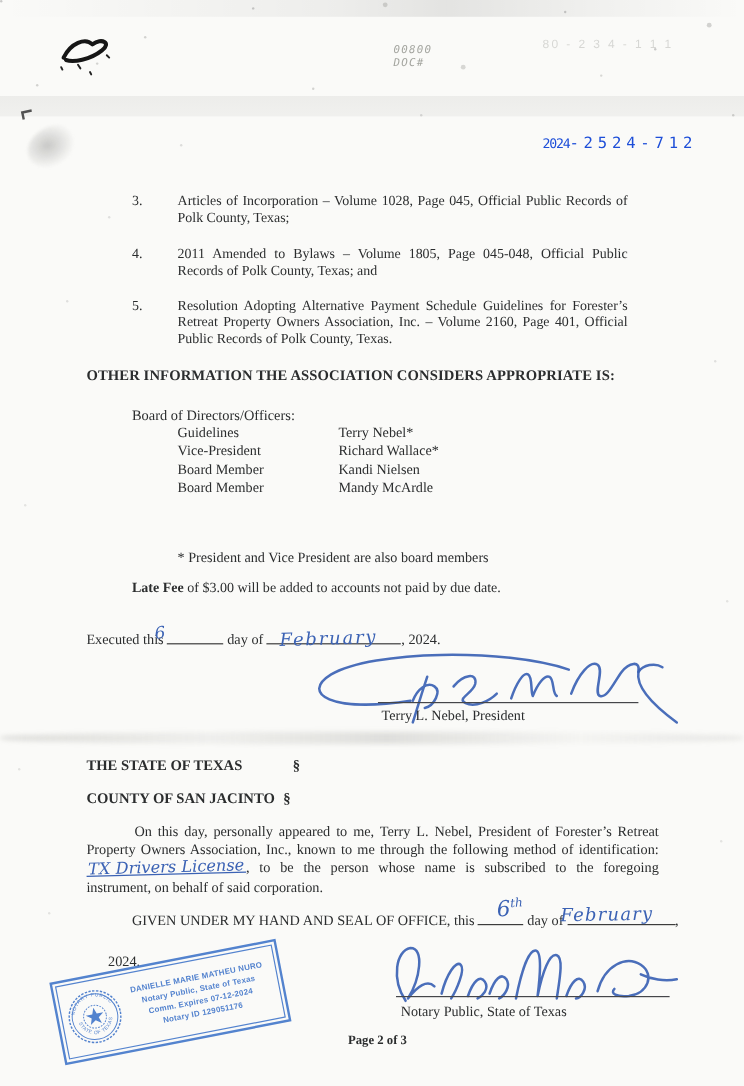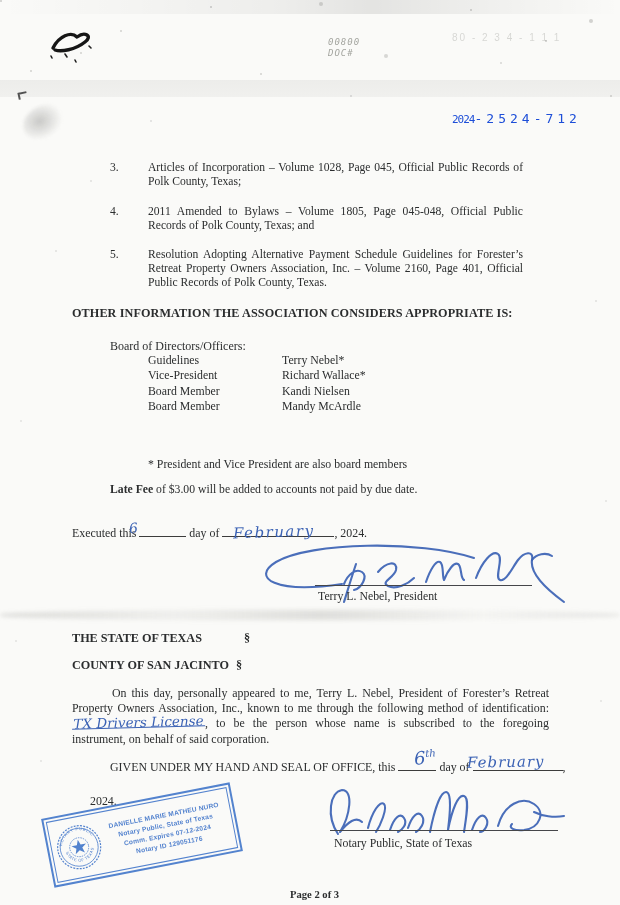--- a/index.html
+++ b/index.html
@@ -51,21 +51,21 @@
   .feeline b { font-weight:bold; }
   .exec-line { position:absolute; left:72px; top:526px; font-size:11.9px; white-space:nowrap; }
   .blank { display:inline-block; border-bottom:1.2px solid #3c3c3c; height:11px; vertical-align:baseline; }
   .sig-line { position:absolute; background:#45464a; height:1.3px; }
   .sig-label { position:absolute; font-size:11.8px; }
   .state-line { position:absolute; left:72px; font-weight:bold; font-size:12.2px; white-space:nowrap; }
   .para { position:absolute; left:72px; top:686px; width:477px; font-size:11.9px; line-height:15.2px;
     text-align:justify; text-indent:40px; }
   .given-line { position:absolute; left:110px; top:760px; font-size:11.9px; white-space:nowrap; }
   .year-line { position:absolute; left:90px; top:779px; font-size:11.9px;margin-top:15px; }
-  .footer { position:absolute; left:290px; top:862px; font-weight:bold; font-size:10.6px;margin-top:27px; }
+  .footer { position:absolute; left:290px; top:862px; font-weight:bold; font-size:10.6px; }
 
   
   .hand { font-family:"DejaVu Serif",serif; font-style:italic; color:#3b62b4; }
   .hand-abs { position:absolute; white-space:nowrap; }
   .hand-day1 { left:129px; top:520px; font-size:14px; transform:rotate(-6deg); }
   .hand-month1 { left:233px; top:523px; font-size:15px; letter-spacing:1.5px; transform:rotate(-2deg); }
   .hand-day2 { left:414px; top:747px; font-size:18px; transform:rotate(-4deg); }
   .hand-day2 sup { font-size:10px; }
   .hand-month2 { left:467px; top:753px; font-size:15px; letter-spacing:1px; transform:rotate(-1deg); }
   .hand-inline { display:inline-block; width:133px; font-size:13.5px; line-height:10px; text-align:center;

